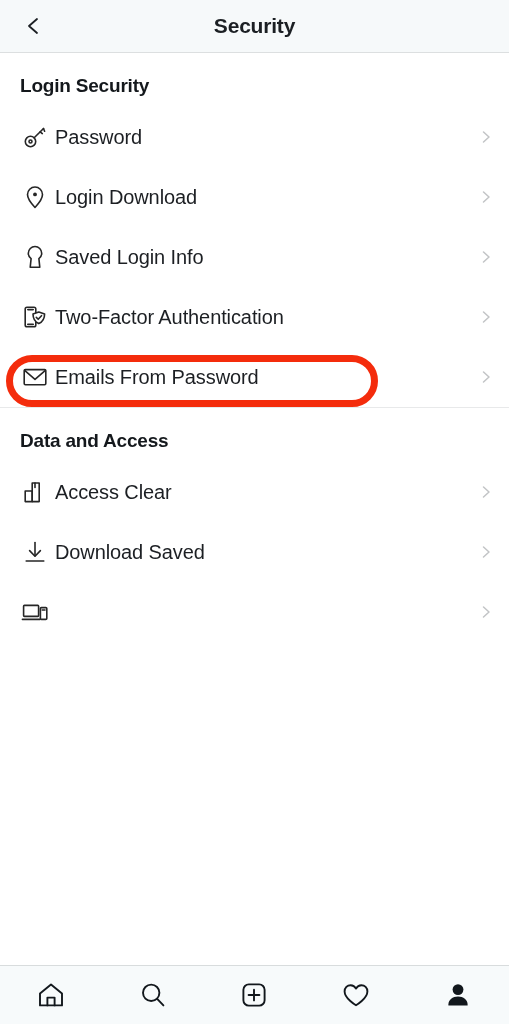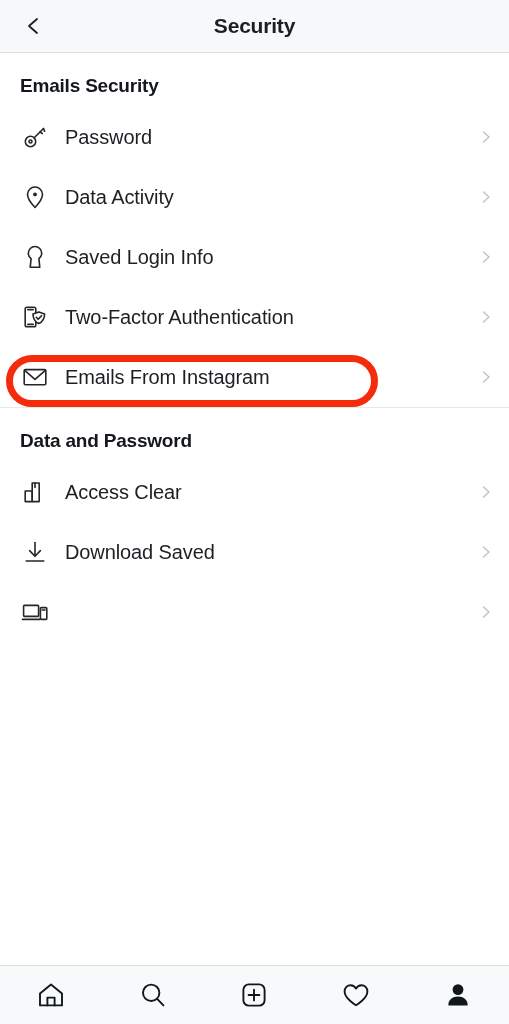--- a/index.html
+++ b/index.html
@@ -85,21 +85,21 @@
   .row-icon {
     width: 30px;
     height: 30px;
     flex: 0 0 30px;
     display: flex;
     align-items: center;
     justify-content: center;
     color: #262626;
   }
   .row-label {
-    margin-left: 15px;
+    margin-left: 5px;
     font-size: 20px;
     color: #1c1f23;
     letter-spacing: -0.1px;
     white-space: nowrap;
   }
   .row-chevron {
     position: absolute;
     right: 15px;
     top: 50%;
     transform: translateY(-50%);
@@ -158,21 +158,21 @@
           <polyline points="14,4 6,11 14,18"></polyline>
         </svg>
       </span>
     </div>
     <div class="header-title">Security</div>
   </div>
 
   <div class="content">
 
     <div class="section">
-      <div class="section-title">Emails Security</div>
+      <div class="section-title">Login Security</div>
 
       <div class="row">
         <span class="row-icon">
           <svg width="28" height="28" viewBox="0 0 28 28" fill="none" stroke="#262626" stroke-width="1.6" stroke-linecap="round" stroke-linejoin="round">
             <circle cx="9.5" cy="18.5" r="5.2"></circle>
             <circle cx="9.5" cy="18.5" r="1.5"></circle>
             <path d="M13.2 14.8 L22.5 5.5"></path>
             <path d="M22.5 5.5 L23.6 8.2"></path>
             <path d="M19.2 8.8 L21.3 10.6"></path>
           </svg>
@@ -185,21 +185,21 @@
         </span>
       </div>
 
       <div class="row">
         <span class="row-icon">
           <svg width="28" height="28" viewBox="0 0 28 28" fill="none" stroke="#262626" stroke-width="1.6" stroke-linecap="round" stroke-linejoin="round">
             <path d="M14 24.5 C14 24.5 21.5 16.6 21.5 11.6 C21.5 7.4 18.1 4 14 4 C9.9 4 6.5 7.4 6.5 11.6 C6.5 16.6 14 24.5 14 24.5 Z"></path>
             <circle cx="14" cy="11.4" r="1.9" fill="#262626" stroke="none"></circle>
           </svg>
         </span>
-        <span class="row-label">Data Activity</span>
+        <span class="row-label">Login Download</span>
         <span class="row-chevron">
           <svg width="14" height="14" viewBox="0 0 14 14" fill="none" stroke="#c2c4c6" stroke-width="1.5" stroke-linecap="round" stroke-linejoin="round">
             <polyline points="4.5,2 10,7 4.5,12"></polyline>
           </svg>
         </span>
       </div>
 
       <div class="row">
         <span class="row-icon">
           <svg width="28" height="28" viewBox="0 0 28 28" fill="none" stroke="#262626" stroke-width="1.6" stroke-linecap="round" stroke-linejoin="round">
@@ -232,31 +232,31 @@
         </span>
       </div>
 
       <div class="row">
         <span class="row-icon">
           <svg width="28" height="28" viewBox="0 0 28 28" fill="none" stroke="#262626" stroke-width="1.6" stroke-linecap="round" stroke-linejoin="round">
             <rect x="3.2" y="6.6" width="21.6" height="15.2" rx="1.2"></rect>
             <polyline points="3.6,7.4 14,16.4 24.4,7.4"></polyline>
           </svg>
         </span>
-        <span class="row-label">Emails From Instagram</span>
+        <span class="row-label">Emails From Password</span>
         <span class="row-chevron">
           <svg width="14" height="14" viewBox="0 0 14 14" fill="none" stroke="#c2c4c6" stroke-width="1.5" stroke-linecap="round" stroke-linejoin="round">
             <polyline points="4.5,2 10,7 4.5,12"></polyline>
           </svg>
         </span>
       </div>
     </div>
 
     <div class="section">
-      <div class="section-title">Data and Password</div>
+      <div class="section-title">Data and Access</div>
 
       <div class="row">
         <span class="row-icon">
           <svg width="28" height="28" viewBox="0 0 28 28" fill="none" stroke="#262626" stroke-width="1.6" stroke-linecap="round" stroke-linejoin="round">
             <rect x="4.2" y="13.0" width="7.0" height="10.6"></rect>
             <rect x="11.2" y="5.0" width="7.0" height="18.6"></rect>
             <path d="M14.0 5.0 L14.0 9.5"></path>
           </svg>
         </span>
         <span class="row-label">Access Clear</span>

